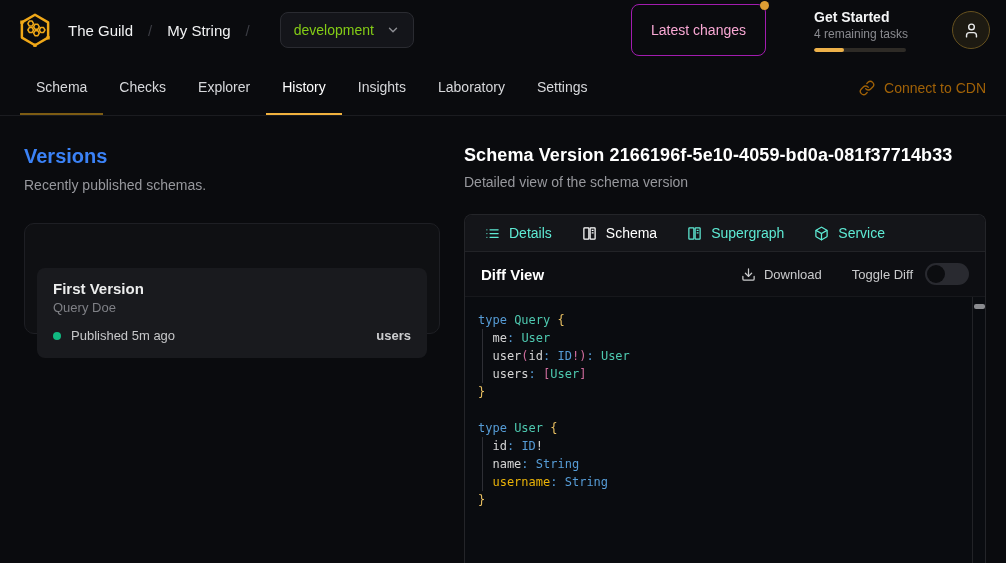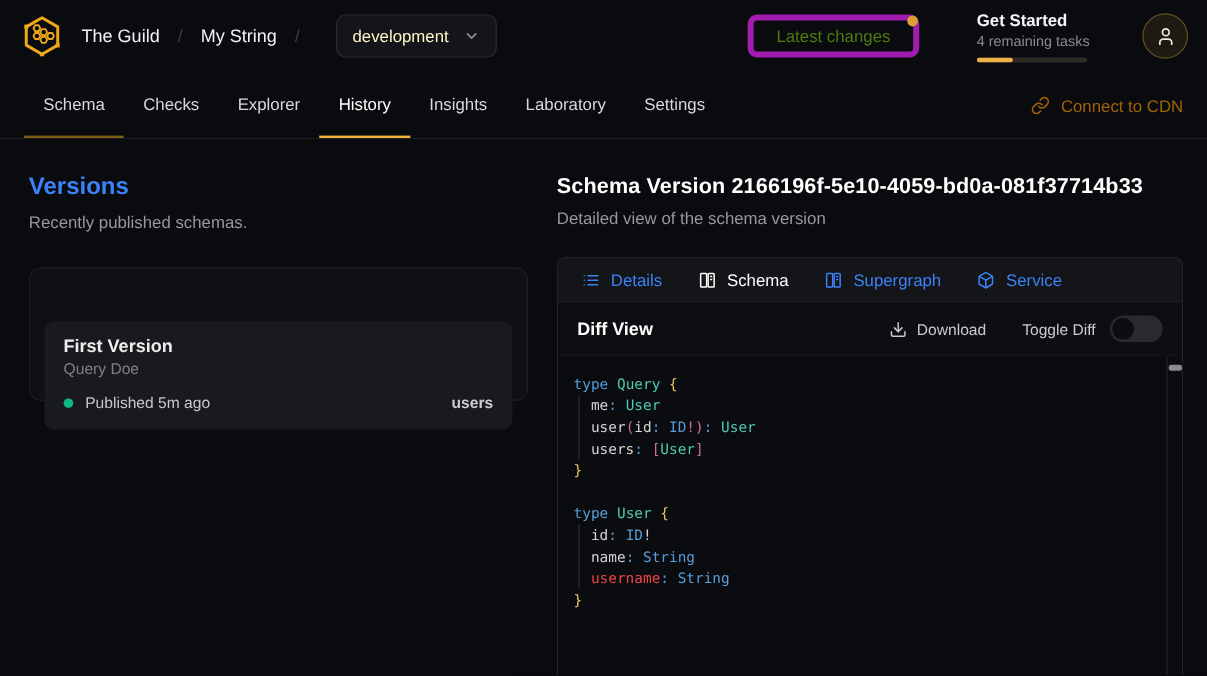--- a/index.html
+++ b/index.html
@@ -7,25 +7,25 @@
   body { font-family:"Liberation Sans", sans-serif; background:#0a0b0e; color:#e8e9ea; }
   .screen { width:1006px; height:563px; display:flex; flex-direction:column; overflow:hidden; }
 
   
   .header { height:60px; display:flex; align-items:center; padding:0 16px; flex:0 0 auto; }
   .brand-link { font-size:15px; color:#f2f3f4; margin-left:14px; cursor:pointer; }
   .crumb-sep { color:#3c3d44; margin:0 15px; font-size:15px; }
   .crumb-link { font-size:15px; color:#f2f3f4; cursor:pointer; }
   .target-select { margin-left:15px; height:36px; display:flex; align-items:center; gap:12px;
     background:#14151a; border:1px solid #2a2b31; border-radius:8px; padding:0 13px;
-    font-size:14px; color:#fef9c3; cursor:pointer; }
+    font-size:14px; color:#84cc16; cursor:pointer; }
   .target-select svg { color:#8e8f95; }
   .header-spacer { flex:1; }
-  .latest-btn { position:relative; height:36px; padding:0 19px; background:transparent;
-    border:5px solid #a21caf; border-radius:8px; color:#4d7c0f; font-size:14px;
+  .latest-btn { position:relative; height:52px; padding:0 19px; background:transparent;
+    border:1px solid #a21caf; border-radius:8px; color:#f9a8d4; font-size:14px;
     font-family:inherit; cursor:pointer; }
   .latest-dot { position:absolute; top:-4px; right:-4px; width:9px; height:9px;
     border-radius:50%; background:#dd9e33; }
   .get-started { margin-left:48px; width:92px; cursor:pointer; }
   .gs-title { font-size:14px; font-weight:600; color:#f4f5f6; }
   .gs-sub { font-size:12px; color:#8a8b90; margin-top:2px; white-space:nowrap; }
   .gs-bar { margin-top:7px; height:4px; border-radius:2px; background:#2e2b26; overflow:hidden; }
   .gs-fill { height:100%; border-radius:2px; background:#edb14a; }
   .avatar { margin-left:46px; width:38px; height:38px; border-radius:50%;
     border:1px solid #66511f; background:#1d1a12; display:flex; align-items:center;
@@ -56,21 +56,21 @@
   .vi-status { font-size:13px; color:#c6c7c9; margin-left:10px; }
   .vi-service { margin-left:auto; font-size:13px; font-weight:700; color:#cdced0; }
 
   .right-col { flex:1; padding:29px 20px 0 12px; display:flex; flex-direction:column; overflow:hidden; }
   .detail-title { font-size:18px; font-weight:600; color:#fff; letter-spacing:.1px; }
   .detail-sub { margin-top:8px; font-size:14px; color:#97989d; }
   .detail-panel { margin-top:24px; flex:1; border:1px solid #242529; border-bottom:none;
     border-radius:8px 8px 0 0; display:flex; flex-direction:column; overflow:hidden; }
   .detail-tabs { height:37px; flex:0 0 auto; background:#141519; border-bottom:1px solid #222327;
     display:flex; align-items:center; gap:30px; padding:0 20px; }
-  .detail-tab { display:flex; align-items:center; gap:9px; font-size:14px; color:#3b82f6; cursor:pointer; }
+  .detail-tab { display:flex; align-items:center; gap:9px; font-size:14px; color:#5eead4; cursor:pointer; }
   .detail-tab.active { color:#ffffff; }
   .diff-header { height:45px; flex:0 0 auto; background:#0d0e12; border-bottom:1px solid #17181c;
     display:flex; align-items:center; padding:0 16px; }
   .diff-title { font-size:15px; font-weight:700; color:#fff; }
   .diff-actions { margin-left:auto; display:flex; align-items:center; }
   .download-btn { display:flex; align-items:center; gap:8px; font-size:13px; color:#c9cacc;
     background:none; border:none; font-family:inherit; cursor:pointer; }
   .toggle-label { margin-left:30px; font-size:13px; color:#c9cacc; }
   .switch { margin-left:12px; width:44px; height:22px; border-radius:11px; background:#292a30;
     position:relative; cursor:pointer; flex:0 0 auto; }
@@ -258,21 +258,21 @@
           <div id="code-lines">
               <div class="code-line"><span style="color: rgb(86, 156, 214);">type</span><span style="color: rgb(212, 212, 212);"> </span><span style="color: rgb(78, 201, 176);">Query</span><span style="color: rgb(212, 212, 212);"> </span><span style="color: rgb(233, 192, 98);">{</span></div>
               <div class="code-line g"><span style="color: rgb(212, 212, 212);">  me</span><span style="color: rgb(86, 156, 214);">:</span><span style="color: rgb(212, 212, 212);"> </span><span style="color: rgb(78, 201, 176);">User</span></div>
               <div class="code-line g"><span style="color: rgb(212, 212, 212);">  user</span><span style="color: rgb(209, 109, 158);">(</span><span style="color: rgb(212, 212, 212);">id</span><span style="color: rgb(86, 156, 214);">:</span><span style="color: rgb(212, 212, 212);"> </span><span style="color: rgb(86, 156, 214);">ID</span><span style="color: rgb(209, 109, 158);">!</span><span style="color: rgb(209, 109, 158);">)</span><span style="color: rgb(86, 156, 214);">:</span><span style="color: rgb(212, 212, 212);"> </span><span style="color: rgb(78, 201, 176);">User</span></div>
               <div class="code-line g"><span style="color: rgb(212, 212, 212);">  users</span><span style="color: rgb(86, 156, 214);">:</span><span style="color: rgb(212, 212, 212);"> </span><span style="color: rgb(209, 109, 158);">[</span><span style="color: rgb(78, 201, 176);">User</span><span style="color: rgb(209, 109, 158);">]</span></div>
               <div class="code-line"><span style="color: rgb(233, 192, 98);">}</span></div>
               <div class="code-line">&nbsp;</div>
               <div class="code-line"><span style="color: rgb(86, 156, 214);">type</span><span style="color: rgb(212, 212, 212);"> </span><span style="color: rgb(78, 201, 176);">User</span><span style="color: rgb(212, 212, 212);"> </span><span style="color: rgb(233, 192, 98);">{</span></div>
               <div class="code-line g"><span style="color: rgb(212, 212, 212);">  id</span><span style="color: rgb(86, 156, 214);">:</span><span style="color: rgb(212, 212, 212);"> </span><span style="color: rgb(86, 156, 214);">ID</span><span style="color: rgb(212, 212, 212);">!</span></div>
               <div class="code-line g"><span style="color: rgb(212, 212, 212);">  name</span><span style="color: rgb(86, 156, 214);">:</span><span style="color: rgb(212, 212, 212);"> </span><span style="color: rgb(86, 156, 214);">String</span></div>
-              <div class="code-line g"><span style="color: #ef4444;">  username</span><span style="color: rgb(86, 156, 214);">:</span><span style="color: rgb(212, 212, 212);"> </span><span style="color: rgb(86, 156, 214);">String</span></div>
+              <div class="code-line g"><span style="color: #eab308;">  username</span><span style="color: rgb(86, 156, 214);">:</span><span style="color: rgb(212, 212, 212);"> </span><span style="color: rgb(86, 156, 214);">String</span></div>
               <div class="code-line"><span style="color: rgb(233, 192, 98);">}</span></div>
             </div>
           <div class="code-scrollbar">
             <div class="code-thumb"></div>
           </div>
         </div>
       </div>
     </div>
 
   </div>

